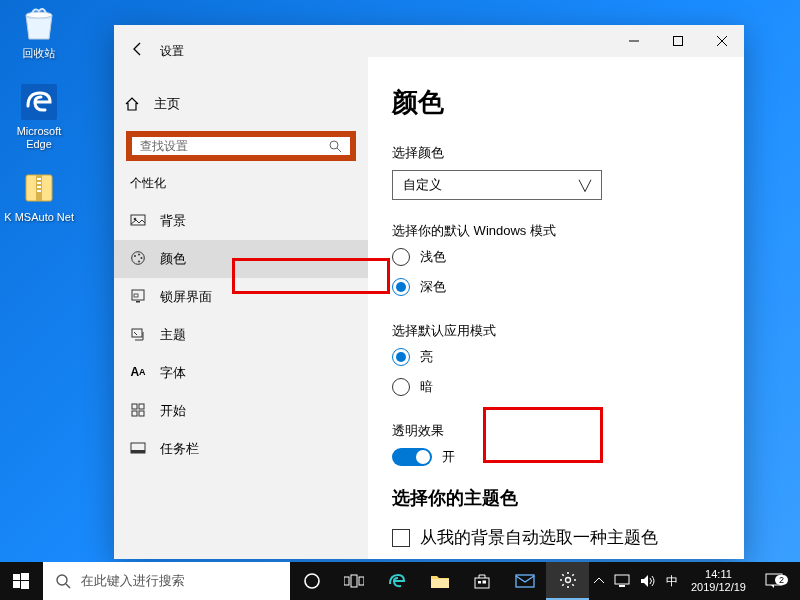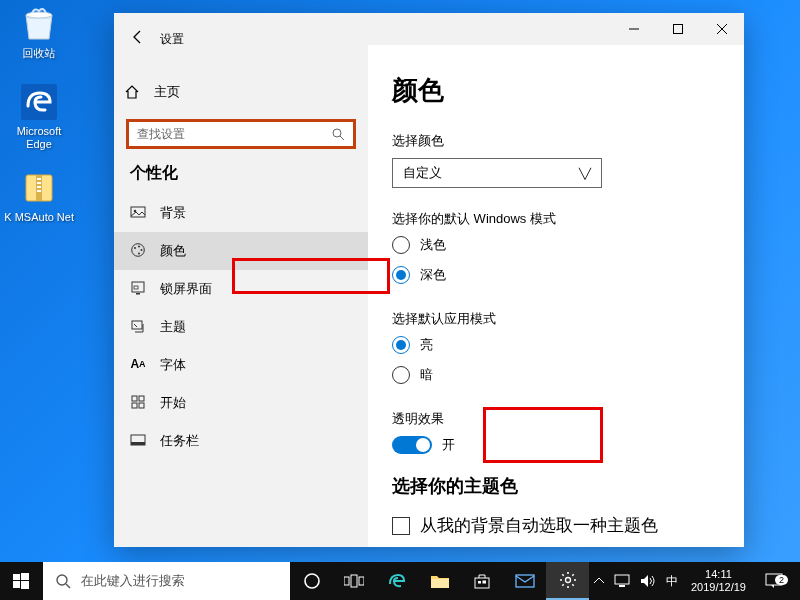--- a/index.html
+++ b/index.html
@@ -5,33 +5,33 @@
 * { margin: 0; padding: 0; box-sizing: border-box; font-family: "Microsoft YaHei", "Segoe UI", sans-serif; }
 body { width: 800px; height: 600px; overflow: hidden; background: #1a8cff; position: relative; }
 
 
 .desktop { position: absolute; inset: 0; background: linear-gradient(135deg, #0a6dd6 0%, #1a8cff 50%, #3ba0ff 100%); }
 .desktop-icon { position: absolute; width: 70px; text-align: center; color: #fff; font-size: 11px; cursor: pointer; }
 .desktop-icon .ico { width: 40px; height: 40px; margin: 0 auto 3px; display: flex; align-items: center; justify-content: center; }
 .desktop-icon .label { text-shadow: 1px 1px 2px rgba(0,0,0,.5); line-height: 1.2; }
 
 
-.window { position: absolute; left: 114px; top: 13px; width: 630px; height: 534px; background: #fff; box-shadow: 0 8px 30px rgba(0,0,0,.3); display: flex; flex-direction: column; }
+.window { position: absolute; left: 114px; top: 25px; width: 630px; height: 534px; background: #fff; box-shadow: 0 8px 30px rgba(0,0,0,.3); display: flex; flex-direction: column; }
 .titlebar { height: 32px; display: flex; align-items: center; justify-content: flex-end; background: #f2f2f2; }
 .titlebar .back { position: absolute; left: 16px; top: 16px; font-size: 16px; cursor: pointer; }
 .titlebar .app-title { position: absolute; left: 46px; top: 18px; font-size: 12px; }
 .win-btn { width: 44px; height: 32px; display: flex; align-items: center; justify-content: center; font-size: 11px; cursor: pointer; }
 
 .win-body { flex: 1; display: flex; overflow: hidden; }
 
 .sidebar { width: 254px; background: #f2f2f2; padding-top: 30px; display: flex; flex-direction: column; overflow: hidden; }
 .home-row { display: flex; align-items: center; gap: 14px; padding: 8px 10px; font-size: 13px; cursor: pointer; }
-.search-box { margin: 10px 12px 14px; height: 30px; border: 3px solid #c2410c; background: #fff; display: flex; align-items: center; padding: 0 8px; font-size: 12px; color: #666; }
+.search-box { margin: 10px 12px 14px; height: 30px; border: 6px solid #c2410c; background: #fff; display: flex; align-items: center; padding: 0 8px; font-size: 12px; color: #666; }
 .search-box .mag { margin-left: auto; }
-.cat-title { padding: 0 16px 10px; font-size: 16px; font-weight: 700; }
+.cat-title { padding: 0 16px 10px; font-size: 12px; font-weight: 400; }
 .nav-item { display: flex; align-items: flex-start; gap: 14px; padding: 10px 16px; font-size: 13px; cursor: pointer; position: relative; }
 .nav-item.selected { background: #dcdcdc; }
 .nav-item .nico { width: 16px; height: 16px; display: flex; align-items: center; justify-content: center; font-size: 14px; }
 
 .content { flex: 1; padding: 28px 24px 10px; overflow-y: auto; }
 .content h1 { font-size: 26px; font-weight: 600; margin-bottom: 24px; }
 .section-label { font-size: 13px; margin-bottom: 8px; }
 .select-box { width: 210px; height: 30px; border: 1px solid #666; display: flex; align-items: center; padding: 0 10px; font-size: 13px; margin-bottom: 22px; cursor: pointer; }
 .select-box .chev { margin-left: auto; font-size: 10px; }
 .radio-row { display: flex; align-items: center; gap: 10px; font-size: 13px; margin-bottom: 12px; cursor: pointer; }

